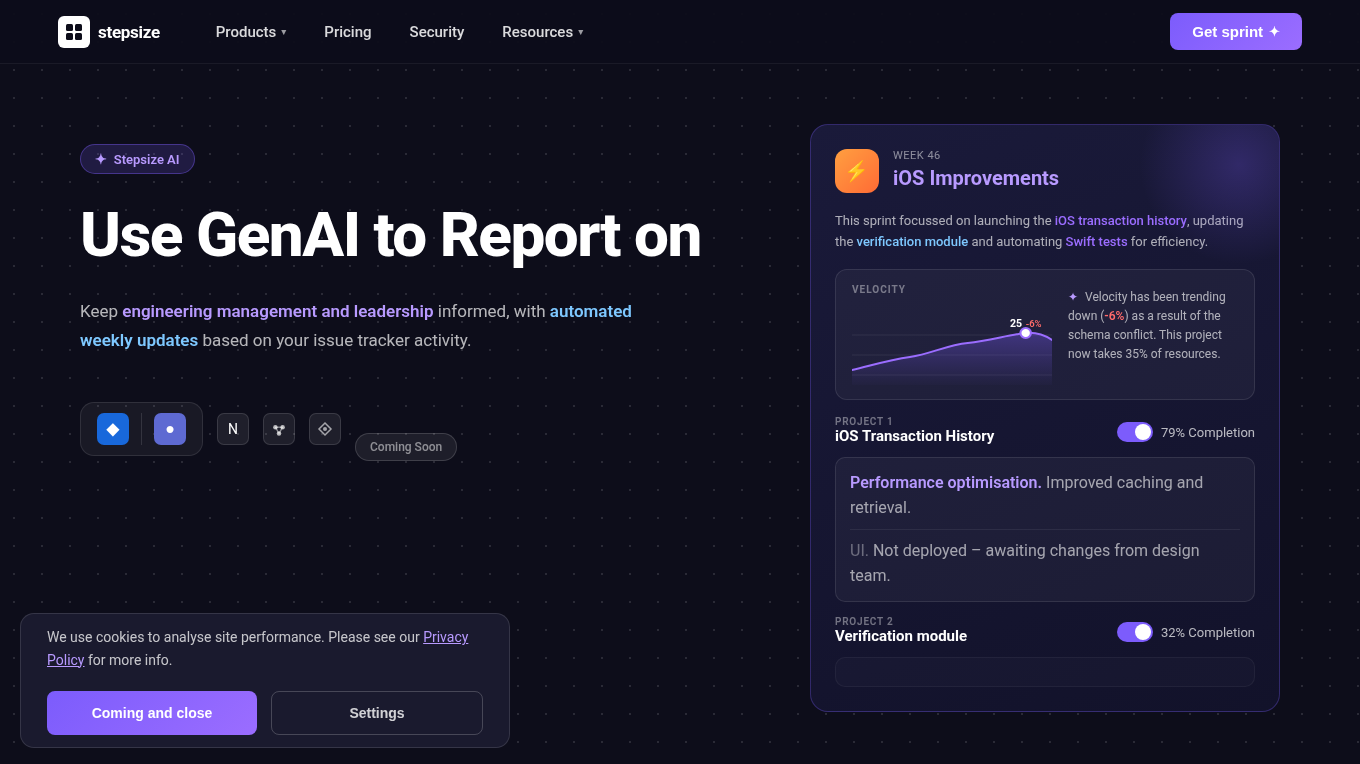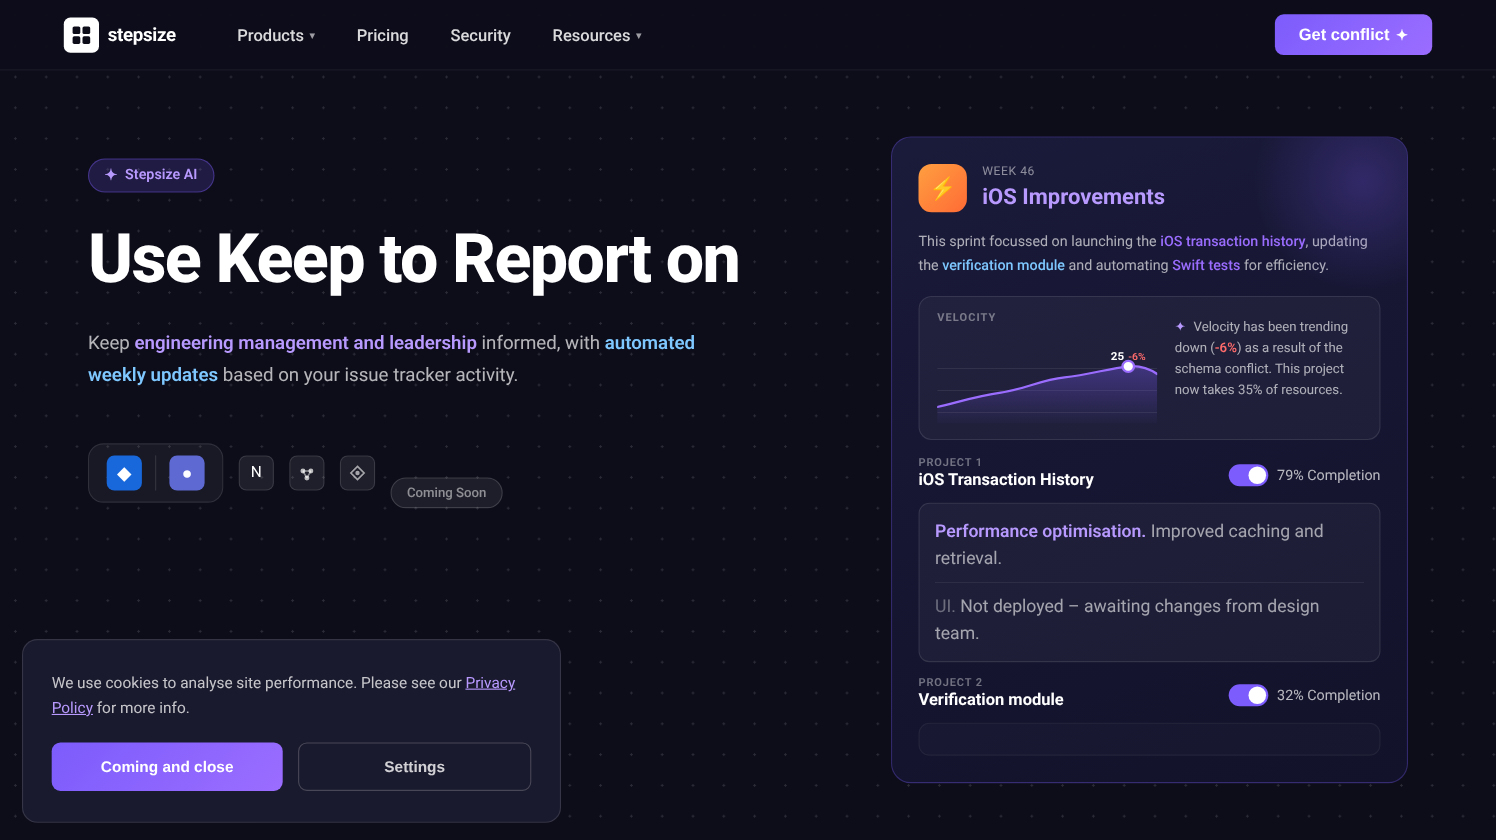--- a/index.html
+++ b/index.html
@@ -325,21 +325,21 @@
 
     
     .cookie-banner {
       position: absolute;
       bottom: 16px;
       left: 20px;
       width: 490px;
       background: #1a1a2e;
       border: 1px solid rgba(255,255,255,0.12);
       border-radius: 14px;
-      padding: 28px 26px;
+      padding: 12px 26px;
       z-index: 100;
     }
     .cookie-text {
       font-size: 14px;
       line-height: 1.6;
       color: rgba(255,255,255,0.75);
       margin-bottom: 20px;
     }
     .cookie-text .link { color: #b89aff; text-decoration: underline; cursor: pointer; }
     .cookie-buttons { display: flex; gap: 14px; }
@@ -393,35 +393,35 @@
       <div class="nav-link">
         <span>Security</span>
       </div>
       <div class="nav-link">
         <span>Resources</span>
         <span class="chevron">▾</span>
       </div>
     </div>
   </div>
   <button class="btn-get-started">
-    <span>Get conflict</span>
+    <span>Get sprint</span>
     <span class="sparkle">✦</span>
   </button>
 </nav>
 
 <section class="hero">
 
   <div class="hero-left">
     <div class="badge">
       <span class="badge-star">✦</span>
       <span>Stepsize AI</span>
     </div>
 
     <h1 class="hero-title">
-      <span>Use Keep to Report on</span><br>
+      <span>Use GenAI to Report on</span><br>
     </h1>
 
     <p class="hero-subtitle">
       <span>Keep </span><span class="highlight-purple">engineering management and leadership</span><span> informed, with </span><span class="highlight-blue">automated weekly updates</span><span class="plain"> based on your issue tracker activity.</span>
     </p>
 
     <div class="integrations">
       <div class="integration-group">
         <div class="integration-icon icon-jira">◆</div>
         <div class="integration-divider"></div>

